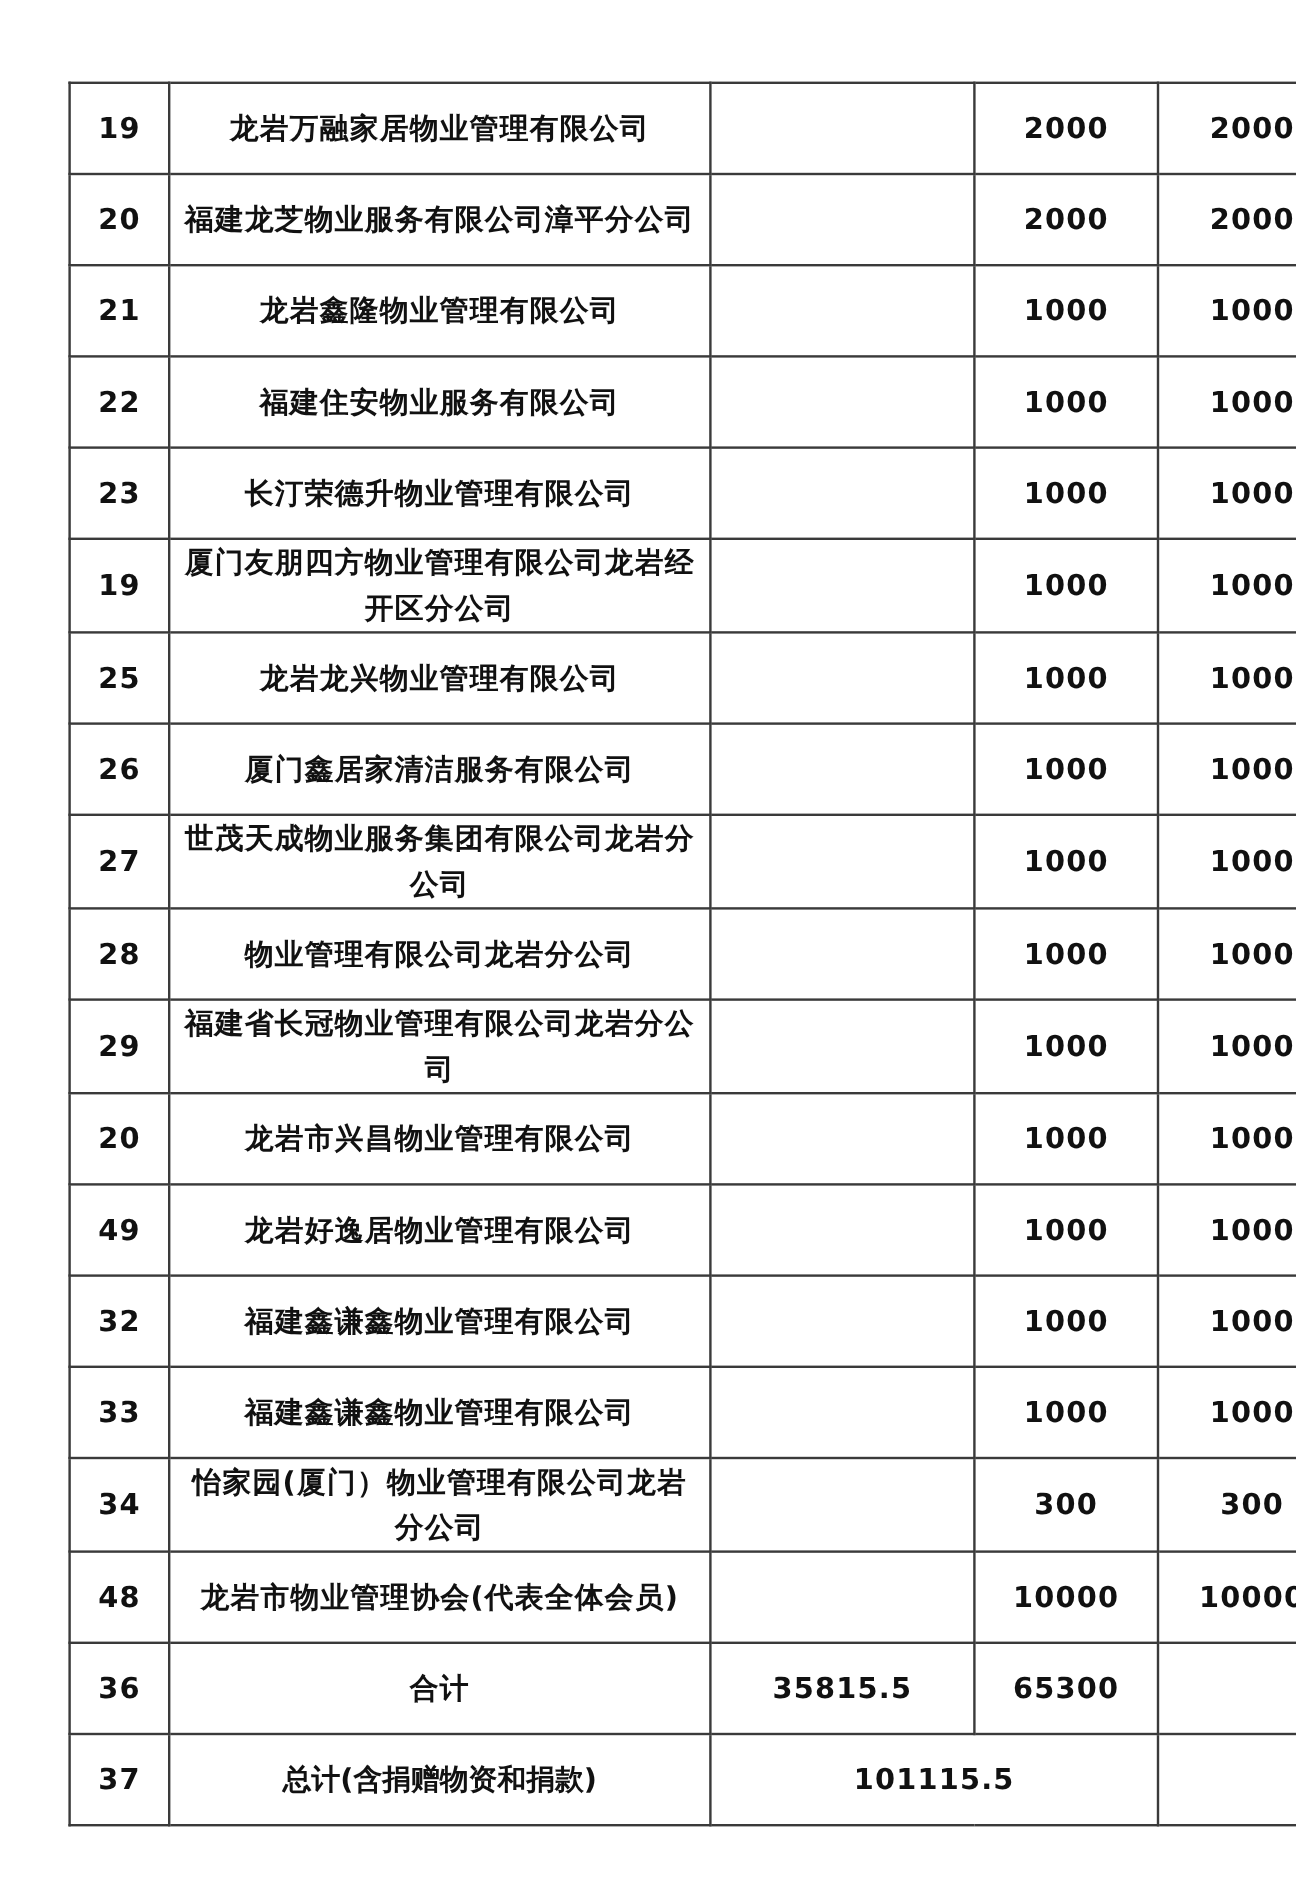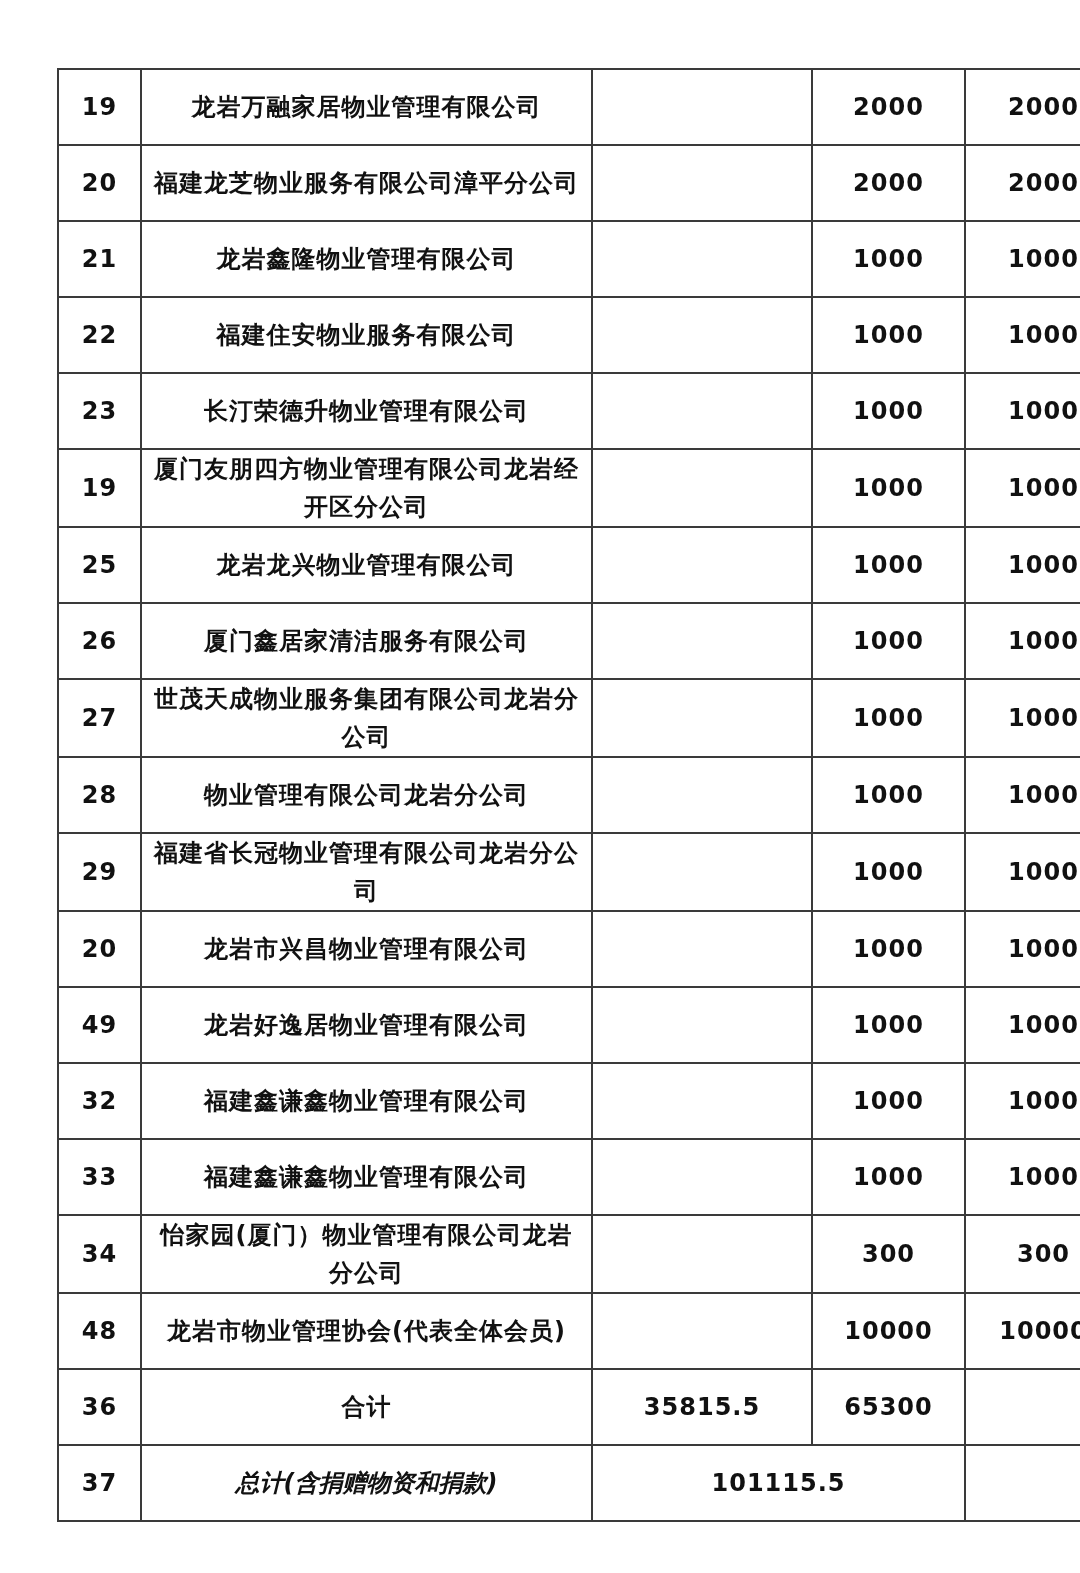--- a/index.html
+++ b/index.html
@@ -182,19 +182,19 @@
       </tr>
       <tr>
         <td class="col-no">36</td>
         <td class="col-name">合计</td>
         <td class="col-goods num">35815.5</td>
         <td class="col-cash num">65300</td>
         <td class="col-total num"></td>
       </tr>
       <tr>
         <td class="col-no">37</td>
-        <td class="col-name" style="letter-spacing:0;font-style:italic;">总计(含捐赠物资和捐款)</td>
+        <td class="col-name" style="letter-spacing:0;">总计(含捐赠物资和捐款)</td>
         <td class="num merged-left" colspan="2">101115.5</td>
         <td class="col-total num"></td>
       </tr>
     </tbody>
   </table>
 </div>
 
 </body></html>

